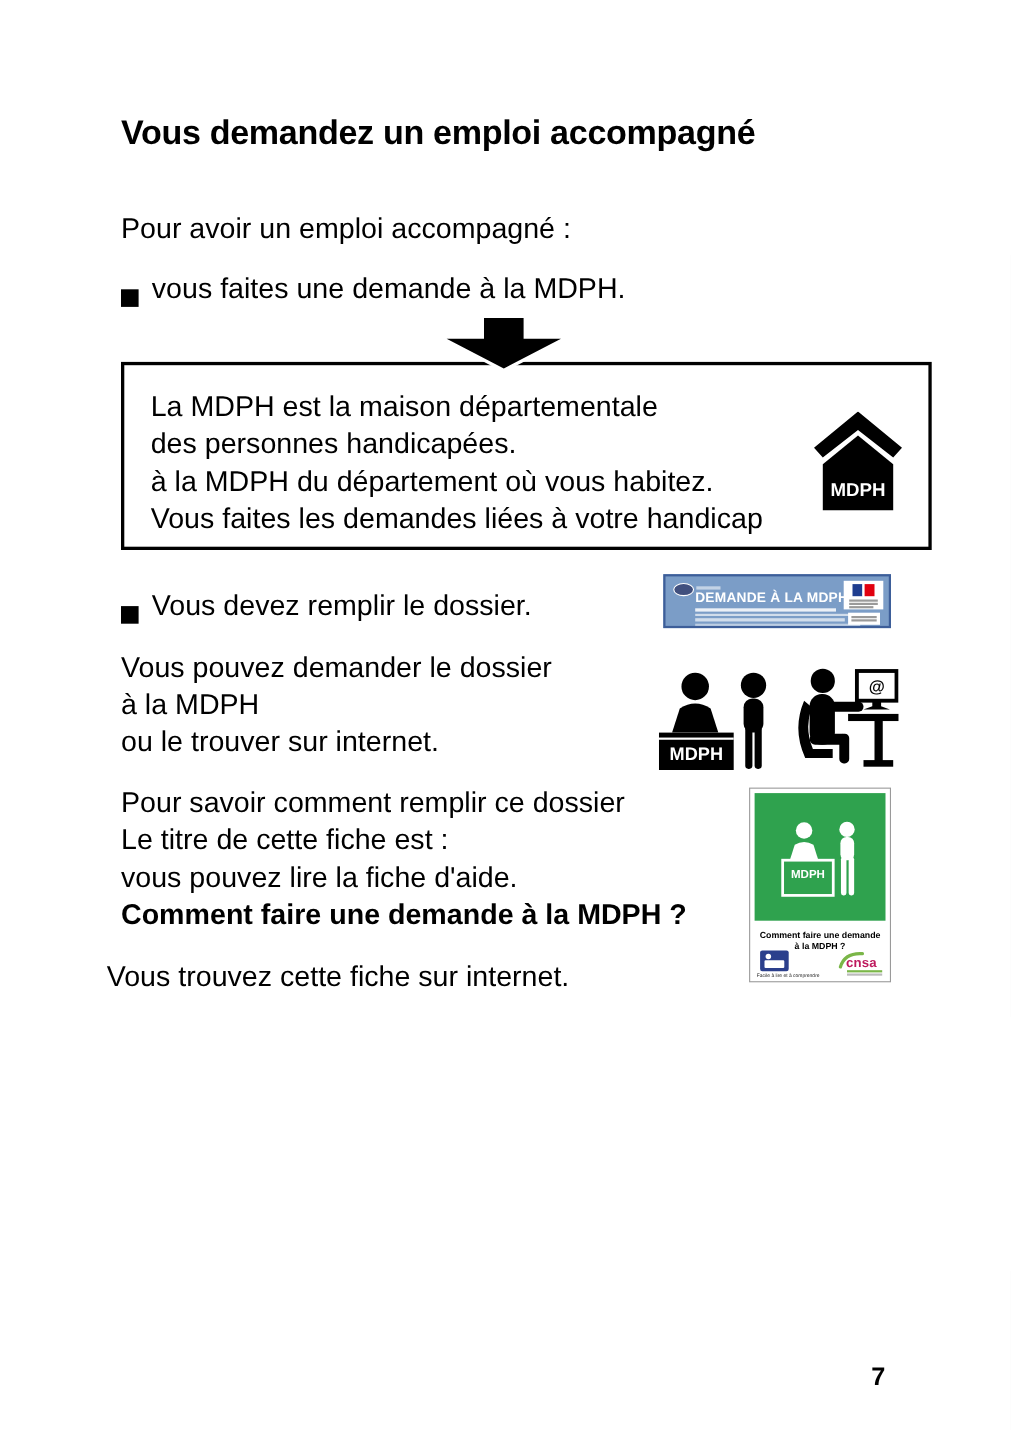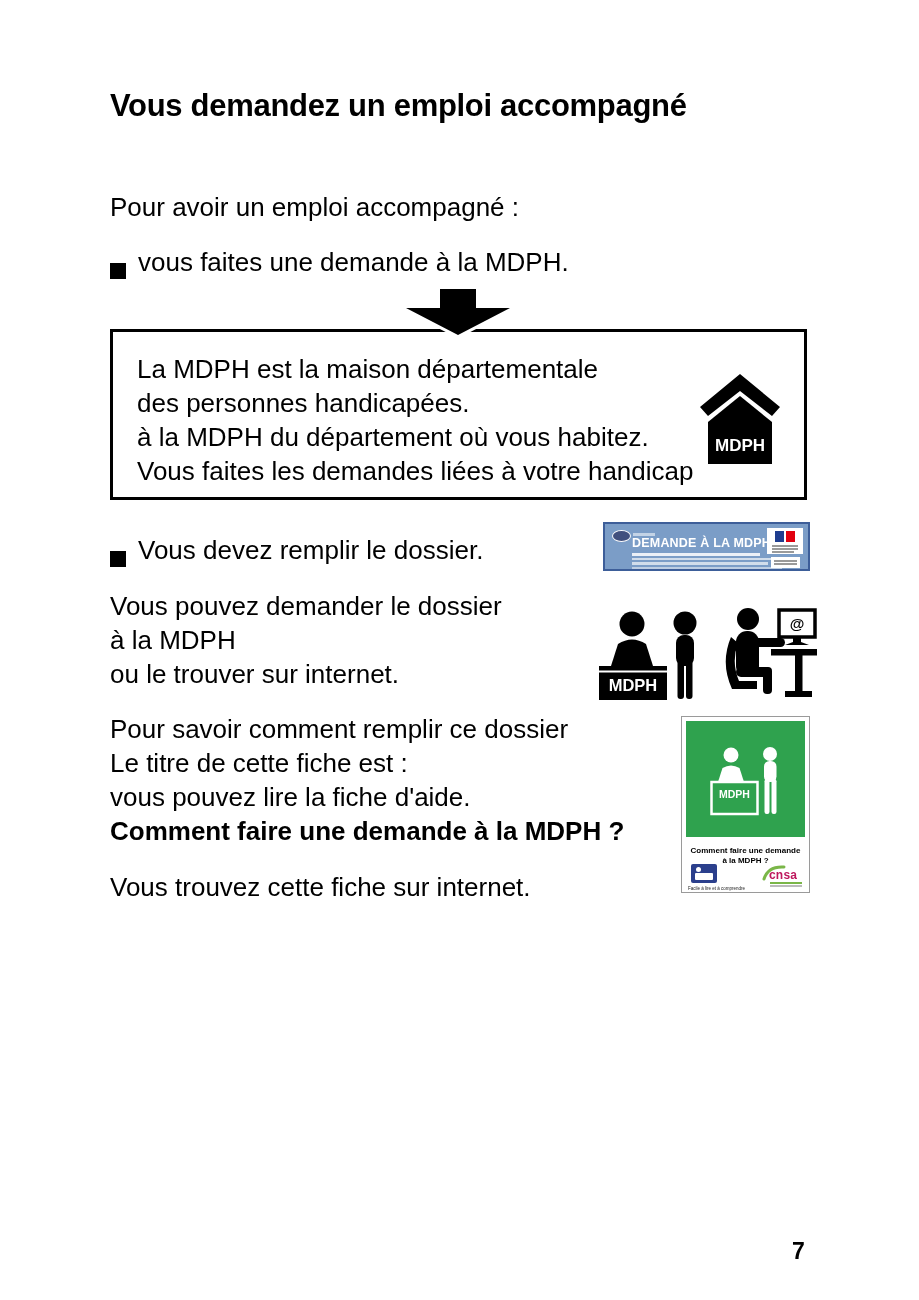--- a/index.html
+++ b/index.html
@@ -53,37 +53,37 @@
   .cnsa-sub { position:absolute; left:10px; top:18px; width:32px; height:2px; background:#7ab648; }
   .cnsa-sub2 { position:absolute; left:10px; top:21px; width:32px; height:1.5px; background:#bbb; }
 
   .page-number { font-size:23px; font-weight:bold; }
 </style>
 </head>
 <body>
 
 <div class="page">
 
-  <h1 class="abs title" style="left:110px; top:88px; margin:0;">Vous demandez un emploi accompagné</h1>
+  <h1 class="abs title" style="left:110px; top:103px; margin:0;">Vous demandez un emploi accompagné</h1>
 
   <div class="abs body-text" style="left:110px; top:190px;">Pour avoir un emploi accompagné :</div>
 
   <div class="abs body-text bullet-row" style="left:110px; top:245px;">
     <span class="bullet-square"></span>
     <span>vous faites une demande à la MDPH.</span>
   </div>
 
   <div class="abs arrow-wrap" style="left:398px; top:287px; width:120px; height:50px;">
     <svg width="120" height="50" viewBox="0 0 120 50">
       <polygon points="42,2 78,2 78,21 112,21 60,48 8,21 42,21" fill="#000" stroke="#fff" stroke-width="6"></polygon>
       <polygon points="42,2 78,2 78,21 112,21 60,48 8,21 42,21" fill="#000"></polygon>
     </svg>
   </div>
 
-  <div class="abs info-box" style="left:110px; top:329px; width:691px; height:165px;">
+  <div class="abs info-box" style="left:110px; top:329px; width:691px; height:165px;padding-left:40px;">
     <div class="info-box-text body-text">
       <div>La MDPH est la maison départementale</div>
       <div>des personnes handicapées.</div>
       <div>à la MDPH du département où vous habitez.</div>
       <div>Vous faites les demandes liées à votre handicap</div>
     </div>
     <div class="house-wrap">
       <svg width="80" height="90" viewBox="0 0 80 90">
         <polygon points="40,0 80,33 72,42 40,17 8,42 0,33" fill="#000"></polygon>
         <polygon points="40,22 72,48 72,90 8,90 8,48" fill="#000"></polygon>
@@ -188,17 +188,17 @@
     <div class="cnsa">
       <svg width="44" height="24" viewBox="0 0 44 24" style="position:absolute; left:0; top:0;">
         <path d="M4,15 Q8,2 24,3" fill="none" stroke="#7ab648" stroke-width="3" stroke-linecap="round"></path>
       </svg>
       <span class="cnsa-text">cnsa</span>
       <span class="cnsa-sub"></span>
       <span class="cnsa-sub2"></span>
     </div>
   </div>
 
-  <div class="abs body-text" style="left:110px; top:870px;">Vous trouvez cette fiche sur internet.</div>
+  <div class="abs body-text" style="left:97px; top:870px;">Vous trouvez cette fiche sur internet.</div>
 
   <div class="abs page-number" style="left:792px; top:1238px;">7</div>
 
 </div>
 
 </body></html>

